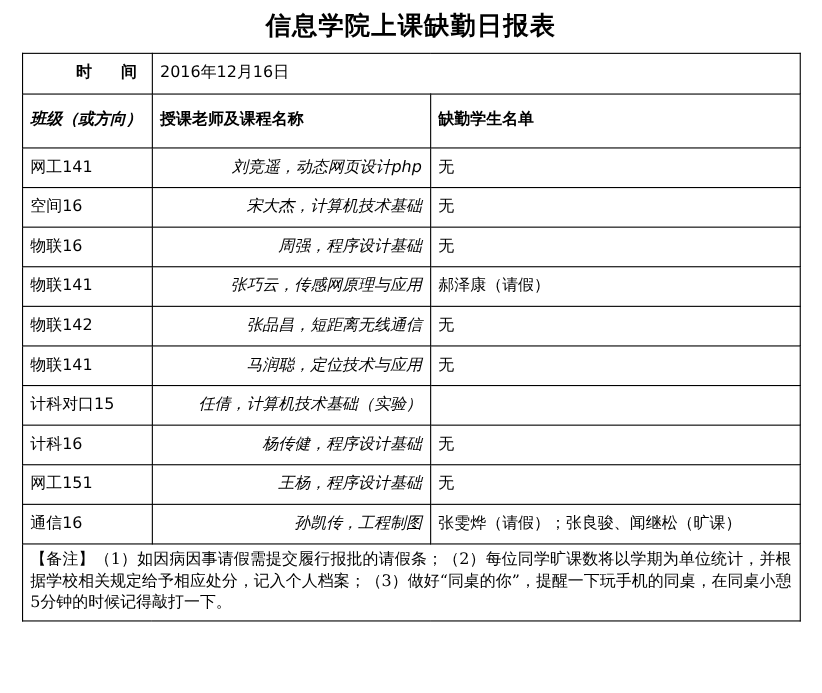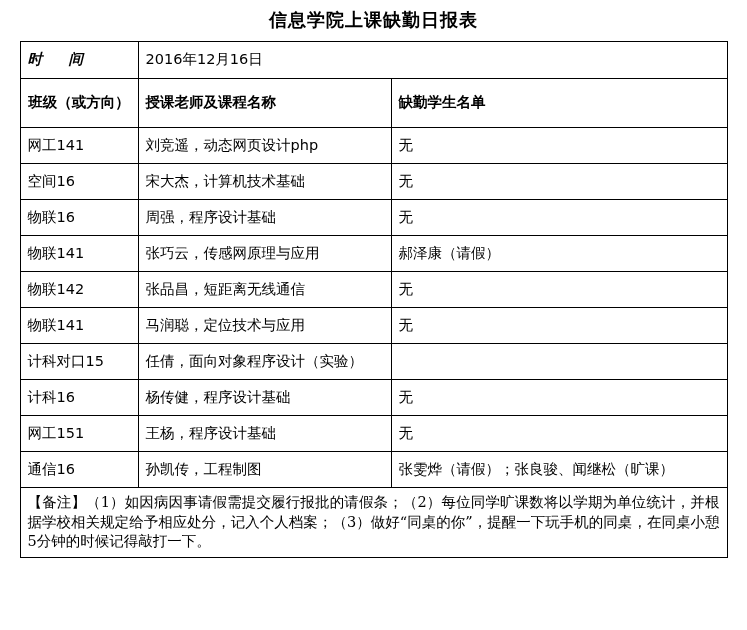--- a/index.html
+++ b/index.html
@@ -15,21 +15,21 @@
     overflow: hidden;
   }
   .page {
     width: 747px;
     height: 630px;
     position: relative;
     box-sizing: border-box;
   }
   .doc-title {
     text-align: center;
-    font-size: 18px;
+    font-size: 23px;
     font-weight: bold;
     letter-spacing: 1px;
     padding-top: 8px;
     padding-bottom: 9px;
     font-family: "DejaVu Serif", "Liberation Serif", serif;
   }
   table.report {
     border-collapse: collapse;
     width: 707px;
     margin: 0 auto;
@@ -40,44 +40,44 @@
     font-size: 14.5px;
     padding: 5px 7px;
     vertical-align: middle;
     line-height: 1.35;
   }
   .col-class   { width: 118px; }
   .col-teacher { width: 253px; }
   .col-absent  { width: 336px; }
 
   .row-date-label {
-    text-align: left;
+    text-align: right;
     font-weight: bold;
     letter-spacing: 6px;
     padding-left: 12px;
     font-size: 15px;
-    font-style: italic;
   }
   .row-date-value {
     text-align: left;
     font-size: 14.5px;
     height: 26px;
   }
   .hdr {
     text-align: left;
     font-weight: bold;
     font-size: 15px;
     height: 38px;
   }
   .hdr-class {
-    text-align: center;
+    text-align: left;
     padding-left: 7px;
+    font-style: italic;
   }
   .cell-class { text-align: left; height: 25px; margin-left: 40px; }
-  .cell-teacher { text-align: left; }
+  .cell-teacher { text-align: right; font-style: italic; }
   .cell-absent { text-align: left; }
   .note-cell {
     font-size: 14px;
     line-height: 1.62;
     text-align: justify;
     padding: 6px 8px 8px 8px;
     font-family: "DejaVu Serif", "Liberation Serif", serif;
   }
 </style>
 </head>
@@ -129,21 +129,21 @@
         <td class="cell-teacher">张品昌，短距离无线通信</td>
         <td class="cell-absent">无</td>
       </tr>
       <tr>
         <td class="cell-class">物联141</td>
         <td class="cell-teacher">马润聪，定位技术与应用</td>
         <td class="cell-absent">无</td>
       </tr>
       <tr>
         <td class="cell-class">计科对口15</td>
-        <td class="cell-teacher">任倩，面向对象程序设计（实验）</td>
+        <td class="cell-teacher">任倩，计算机技术基础（实验）</td>
         <td class="cell-absent"></td>
       </tr>
       <tr>
         <td class="cell-class">计科16</td>
         <td class="cell-teacher">杨传健，程序设计基础</td>
         <td class="cell-absent">无</td>
       </tr>
       <tr>
         <td class="cell-class">网工151</td>
         <td class="cell-teacher">王杨，程序设计基础</td>

